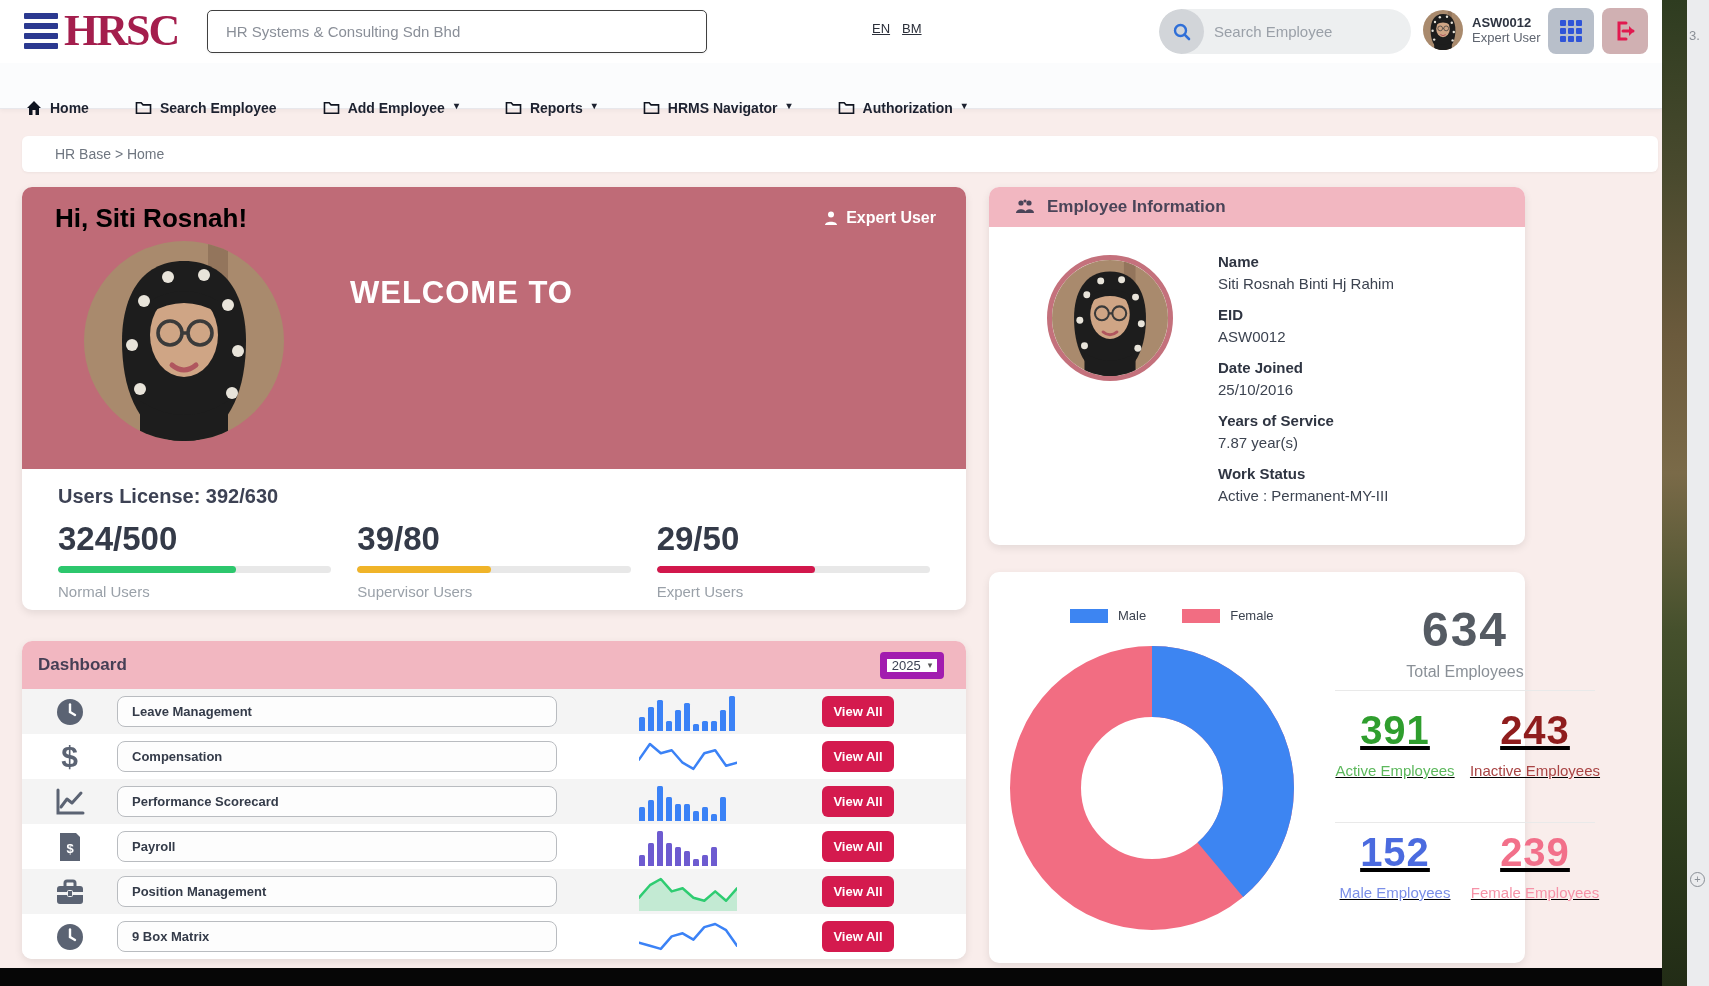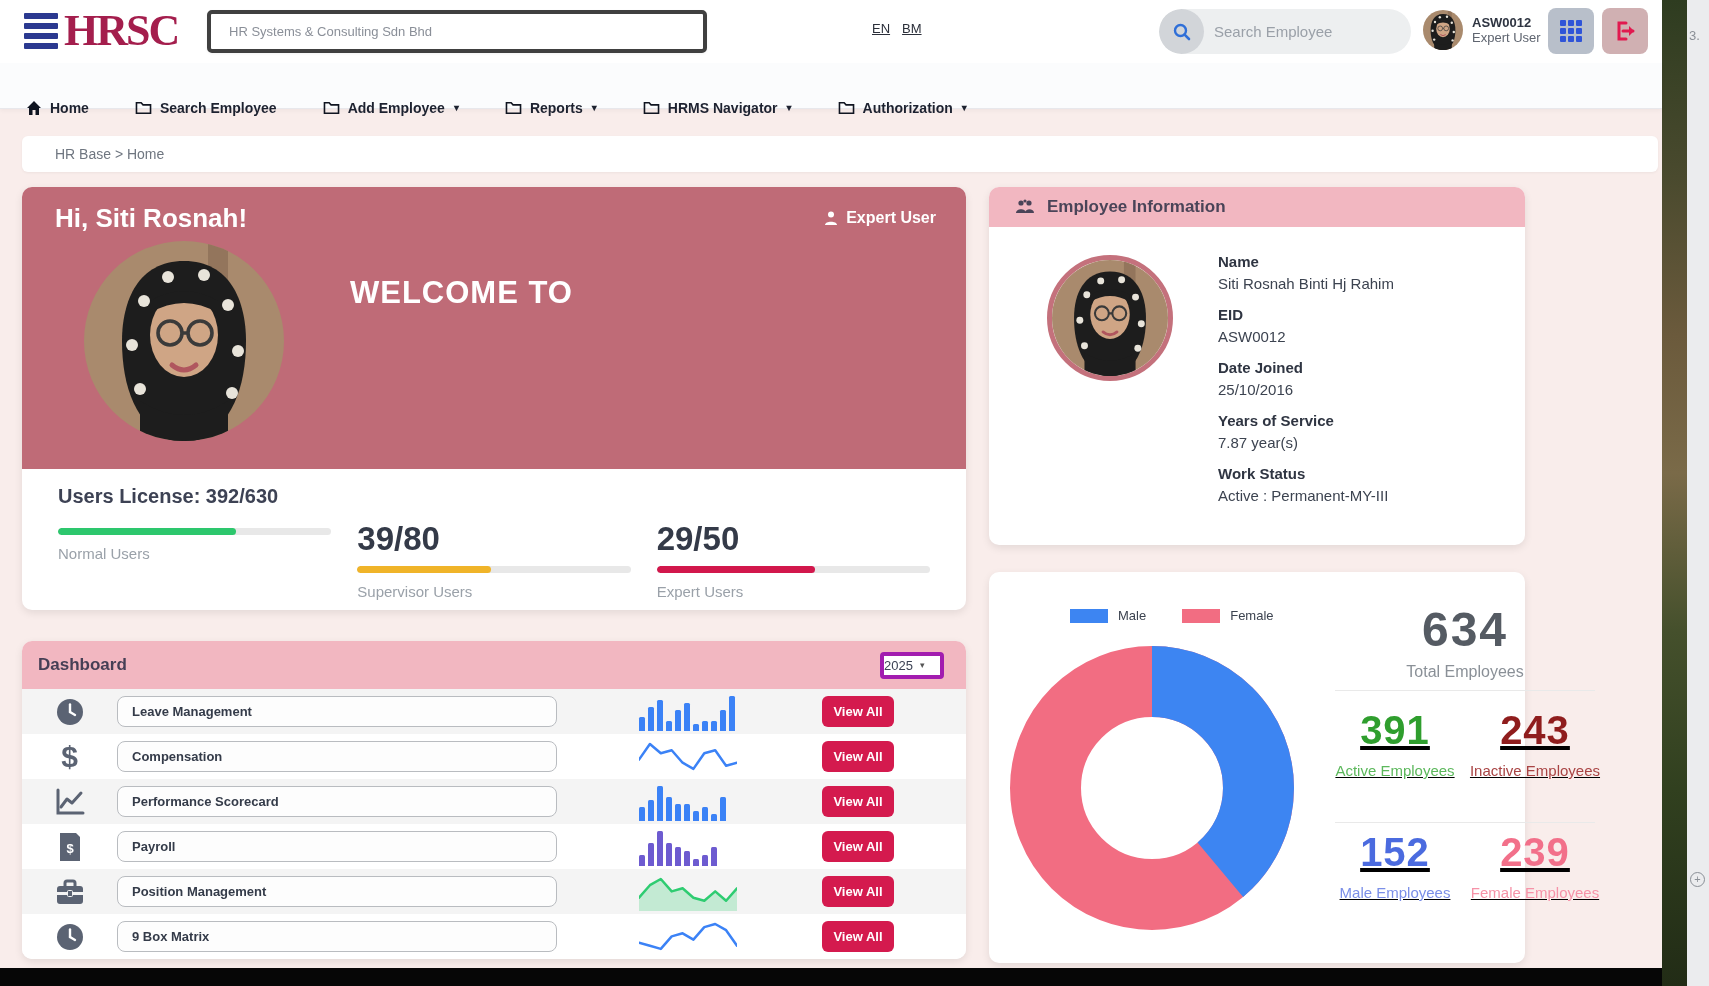--- a/index.html
+++ b/index.html
@@ -5,74 +5,74 @@
   * { margin:0; padding:0; box-sizing:border-box; font-family:"Liberation Sans", sans-serif; }
   html,body { width:1709px; height:986px; }
   body { position:relative; background:#f9edeb; overflow:hidden; }
 
   
   .topbar { position:absolute; left:0; top:0; width:1662px; height:63px; background:#ffffff; z-index:5; }
   .logo { position:absolute; left:24px; top:9px; display:flex; align-items:center; }
   .logo-bars { display:flex; flex-direction:column; gap:4px; margin-right:6px; }
   .logo-bars span { width:34px; height:6px; background:#2b3990; border-radius:1px; }
   .logo-text { font-family:"Liberation Serif", serif; font-size:44px; font-weight:bold; color:#a41e4d; letter-spacing:-2px; line-height:44px; }
-  .company-box { position:absolute; left:207px; top:10px; width:500px; height:43px; background:#fff; border:4px solid #404040; border-radius:5px; box-shadow:0 1px 3px rgba(0,0,0,.05); display:flex; align-items:center; padding-left:18px; font-size:13px; color:#8a8f98; }
+  .company-box { position:absolute; left:207px; top:10px; width:500px; height:43px; background:#fff; border:1px solid #404040; border-radius:5px; box-shadow:0 1px 3px rgba(0,0,0,.05); display:flex; align-items:center; padding-left:18px; font-size:15px; color:#8a8f98; }
   .lang { position:absolute; left:872px; top:21px; display:flex; gap:12px; }
   .lang a { font-size:13px; color:#2b2f3a; text-decoration:underline; cursor:pointer; }
   .searchbox { position:absolute; left:1159px; top:9px; width:252px; height:45px; background:#edeff0; border-radius:23px; display:flex; align-items:center; overflow:hidden; }
   .search-circ { width:45px; height:45px; border-radius:50%; background:#d2d5d9; display:flex; align-items:center; justify-content:center; flex:0 0 auto; }
   .searchbox input { border:none; outline:none; background:transparent; font-size:15px; color:#555; padding-left:10px; width:190px; }
   .searchbox input::placeholder { color:#9aa0a8; }
   .userchip { position:absolute; left:1423px; top:10px; display:flex; align-items:center; gap:9px; cursor:pointer; }
   .avatar-sm { width:40px; height:40px; border-radius:50%; overflow:hidden; flex:0 0 auto; }
   .userchip .uid { font-size:13px; font-weight:bold; color:#2f3542; }
   .userchip .urole { font-size:13px; color:#5f6570; }
   .sq-btn { position:absolute; top:8px; width:46px; height:46px; border-radius:8px; display:flex; align-items:center; justify-content:center; cursor:pointer; border:none; }
   .grid-btn { left:1548px; background:#b8bfca; }
   .logout-btn { left:1602px; background:#d0b0b2; }
   .grid-ico { display:grid; grid-template-columns:repeat(3,6px); grid-template-rows:repeat(3,6px); gap:2px; }
   .grid-ico i { background:#2f54d8; border-radius:1px; }
 
   
   .navbar { position:absolute; left:0; top:63px; width:1662px; height:46px; background:#fbfcfd; border-bottom:1px solid #e8e8ec; box-shadow:0 2px 4px rgba(0,0,0,.04); display:flex; align-items:center; padding-left:26px; gap:46px; z-index:4; }
-  .nav-item { display:flex; align-items:center; gap:8px; font-size:14px; font-weight:bold; color:#1d2230; cursor:pointer;margin-top:44px; }
+  .nav-item { display:flex; gap:8px; font-size:14px; font-weight:bold; color:#1d2230; cursor:pointer;margin-top:44px; }
   .nav-item svg { flex:0 0 auto; }
   .caret { font-size:10px; color:#1d2230; margin-left:1px; }
 
   
   .breadcrumb { position:absolute; left:22px; top:136px; width:1636px; height:36px; background:#fff; border-radius:6px; box-shadow:0 1px 3px rgba(0,0,0,.05); display:flex; align-items:center; padding-left:33px; font-size:14px; color:#6f7680; z-index:2; }
 
   
   .left-col  { position:absolute; left:22px;  top:187px; width:944px; }
   .right-col { position:absolute; left:989px; top:187px; width:536px; }
   .card { background:#fff; border-radius:10px; box-shadow:0 3px 8px rgba(0,0,0,.09); }
 
   
   .welcome-card { overflow:hidden; }
   .welcome-top { height:282px; background:#bf6b77; position:relative; }
-  .greeting { position:absolute; left:33px; top:16px; font-size:26px; font-weight:bold; color:#ffffff; }
+  .greeting { position:absolute; left:33px; top:16px; font-size:26px; font-weight:bold; color:#000000; }
   .expert-badge { position:absolute; right:30px; top:22px; display:flex; align-items:center; gap:7px; color:#fff; font-weight:bold; font-size:16px; }
   .big-avatar { position:absolute; left:62px; top:54px; width:200px; height:200px; border-radius:50%; overflow:hidden; }
   .welcome-words { position:absolute; left:328px; top:88px; color:#fff; }
   .welcome-words .w1 { font-size:31px; font-weight:bold; letter-spacing:1px; }
   .welcome-words .w2 { font-size:52px; font-weight:bold; letter-spacing:1px; margin-top:8px; }
   .welcome-bottom { padding:16px 36px 0 36px; height:141px; }
   .license-title { font-size:20px; font-weight:bold; color:#3d4254; }
   .license-grid { display:flex; gap:26px; margin-top:12px; }
   .license-col { width:286px; }
   .license-val { font-size:33px; font-weight:bold; color:#343a48; }
   .ptrack { width:100%; height:7px; border-radius:4px; background:#e8e8e8; margin-top:8px; overflow:hidden; }
   .pfill { height:100%; border-radius:4px; }
   .license-label { font-size:15px; color:#9aa1a9; margin-top:10px; }
 
   
   .dash-card { margin-top:31px; overflow:hidden; }
   .dash-header { height:48px; background:#f2b7c1; display:flex; align-items:center; justify-content:space-between; padding:0 22px 0 16px; }
   .dash-title { font-size:17px; font-weight:bold; color:#463f55; }
-  .year-select { width:64px; height:27px; background:#fff; border:4px solid #a21caf; border-radius:4px; display:flex; align-items:center; gap:6px; font-size:13px; color:#3c4254; cursor:pointer; }
+  .year-select { width:64px; height:27px; background:#fff; border:7px solid #a21caf; border-radius:4px; display:flex; align-items:center; justify-content:center; gap:6px; font-size:13px; color:#3c4254; cursor:pointer; }
   .year-select .caret { font-size:9px; color:#555; }
   .dash-row { height:45px; display:flex; align-items:center; }
   .dash-row:nth-child(odd) { background:#f4f4f4; }
   .dash-row:nth-child(even) { background:#ffffff; }
   .row-icon { width:95px; display:flex; align-items:center; justify-content:center; flex:0 0 auto; }
   .label-box { width:440px; height:31px; border:1.5px solid #b9bcc0; border-radius:8px; background:#fdfdfd; display:flex; align-items:center; padding-left:14px; font-size:13px; font-weight:bold; color:#343b49; }
   .row-chart { width:98px; height:38px; margin-left:82px; display:flex; align-items:flex-end; }
   .viewall-btn { margin-left:auto; margin-right:72px; width:72px; height:31px; background:#d41a4e; border:none; border-radius:6px; color:#fff; font-size:13px; font-weight:bold; cursor:pointer; }
 
   
@@ -256,20 +256,21 @@
           </svg>
       </div>
       <div class="welcome-words">
         <div class="w1">WELCOME TO</div>
       </div>
     </div>
     <div class="welcome-bottom">
       <div class="license-title">Users License: 392/630</div>
       <div class="license-grid">
         <div class="license-col">
+          <div class="license-val">324/500</div>
           <div class="ptrack">
               <div class="pfill" style="width: 65%; background: rgb(45, 199, 109);"></div>
             </div>
           <div class="license-label">Normal Users</div>
         </div>
         <div class="license-col">
           <div class="license-val">39/80</div>
           <div class="ptrack">
               <div class="pfill" style="width: 49%; background: rgb(240, 180, 41);"></div>
             </div>

